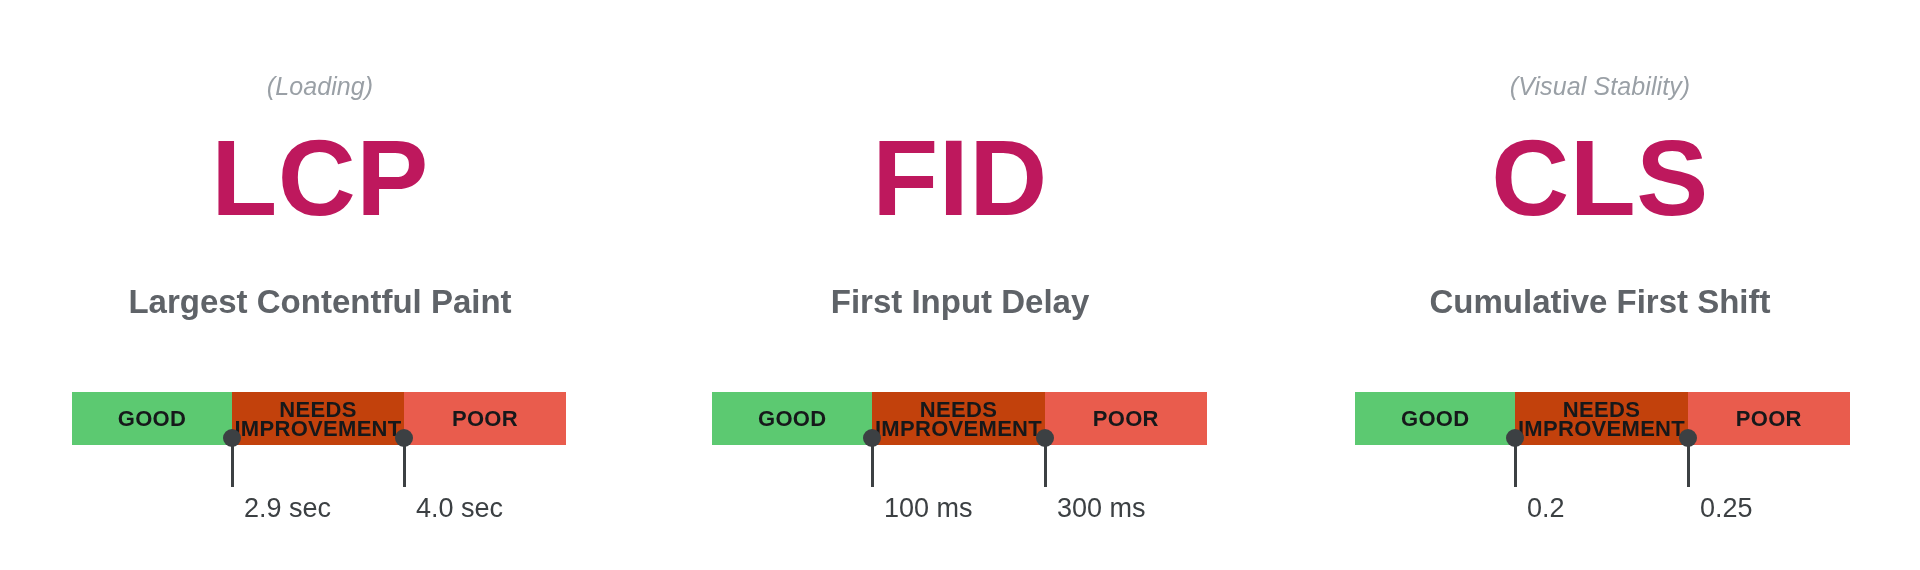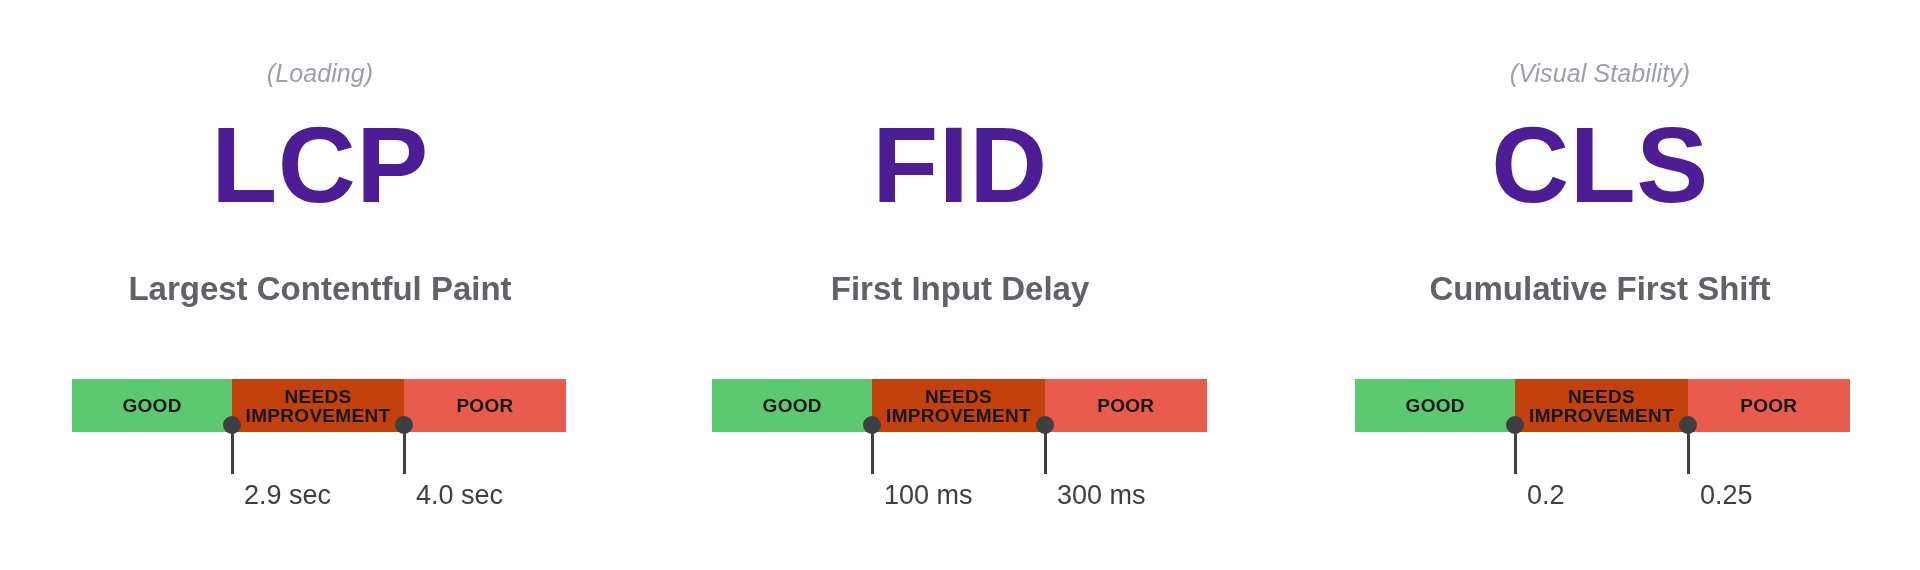--- a/index.html
+++ b/index.html
@@ -18,21 +18,21 @@
 
   #board {
     position: relative;
     width: 1920px;
     height: 570px;
     background: #ffffff;
   }
 
   .panel {
     position: absolute;
-    top: 4px;
+    top: 17px;
     height: 401px;
   }
   .panel-lcp { left: 0px;    width: 640px; }
   .panel-fid { left: 640px;  width: 640px; }
   .panel-cls { left: 1280px; width: 640px; }
 
   
   .category {
     position: absolute;
     top: 54px;
@@ -49,21 +49,21 @@
 
   .acronym {
     position: absolute;
     top: 102px;
     left: 0;
     width: 100%;
     text-align: center;
     font-size: 108px;
     line-height: 118px;
     font-weight: 700;
-    color: #4c1d95;
+    color: #be185d;
     letter-spacing: 0.5px;
     white-space: nowrap;
   }
 
   .fullname {
     position: absolute;
     top: 264px;
     left: 0;
     width: 100%;
     text-align: center;
@@ -85,21 +85,21 @@
   }
   .panel-lcp .bar { left: 72px;  width: 494px; }
   .panel-fid .bar { left: 72px;  width: 495px; }
   .panel-cls .bar { left: 75px;  width: 495px; }
 
   .seg {
     display: flex;
     align-items: center;
     justify-content: center;
     text-align: center;
-    font-size: 19px;
+    font-size: 22px;
     line-height: 19px;
     font-weight: 700;
     color: #16181a;
     letter-spacing: 0.3px;
     white-space: pre-line;
     overflow: hidden;
   }
   .seg-good  { background: #5cc971; }
   .seg-ni    { background: #c2410c; }
   .seg-poor  { background: #e95c4d; }

